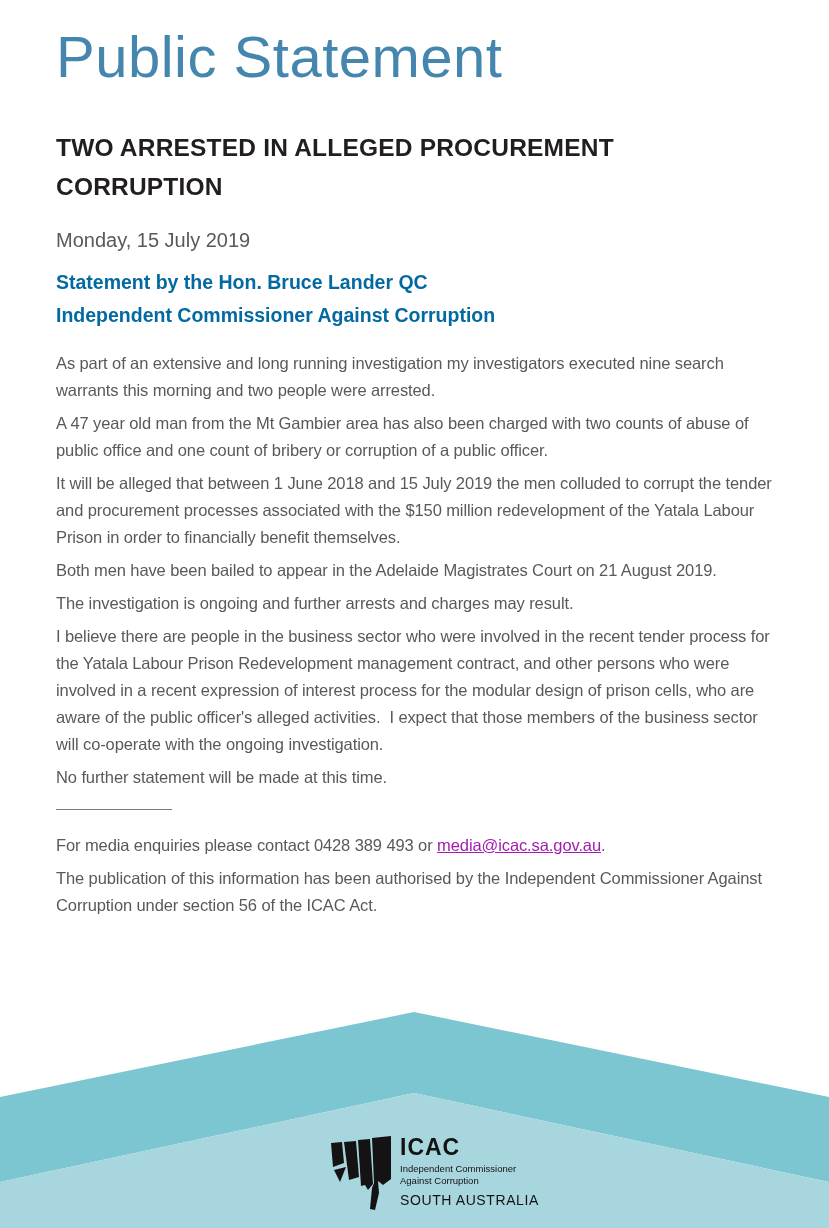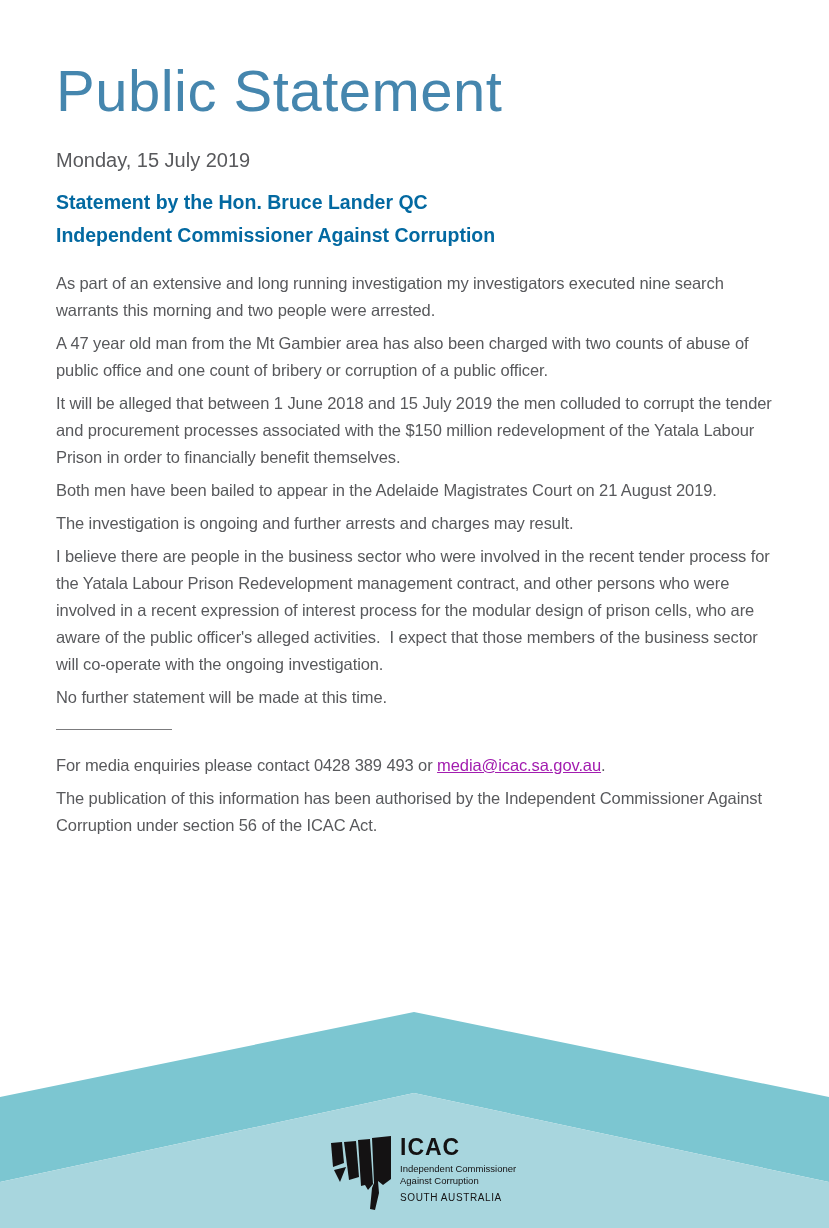--- a/index.html
+++ b/index.html
@@ -9,21 +9,20 @@
     height: 1228px;
     background: #ffffff;
     overflow: hidden;
     font-family: "Liberation Sans", sans-serif;
   }
   .content {
     position: absolute;
     left: 56px;
     top: 0;
     width: 722px;
-    margin-top: 34px;
   }
   .title {
     margin: 22px 0 0 0;
     font-size: 58px;
     font-weight: 300;
     line-height: 70px;
     letter-spacing: 0.5px;
     color: #4586ae;
   }
   .headline {
@@ -94,33 +93,34 @@
     letter-spacing: 1px;
   }
   .logo-org {
     margin-top: 5px;
     font-size: 9.5px;
     line-height: 12px;
     font-weight: 400;
   }
   .logo-region {
     margin-top: 5px;
-    font-size: 10px;
+    font-size: 14px;
     letter-spacing: 0.6px;
     font-weight: 400;
   }
 </style>
 </head>
 <body>
 
 <div class="page">
   <div class="content">
 
     <h1 class="title">Public Statement</h1>
 
+    <h2 class="headline">TWO ARRESTED IN ALLEGED PROCUREMENT CORRUPTION</h2>
 
     <div class="date">Monday, 15 July 2019</div>
 
     <div class="byline">
       <div>Statement by the Hon. Bruce Lander QC</div>
       <div>Independent Commissioner Against Corruption</div>
     </div>
 
     <div class="paragraphs">
       <p class="body-p">As part of an extensive and long running investigation my investigators executed nine search warrants this morning and two people were arrested.</p>

